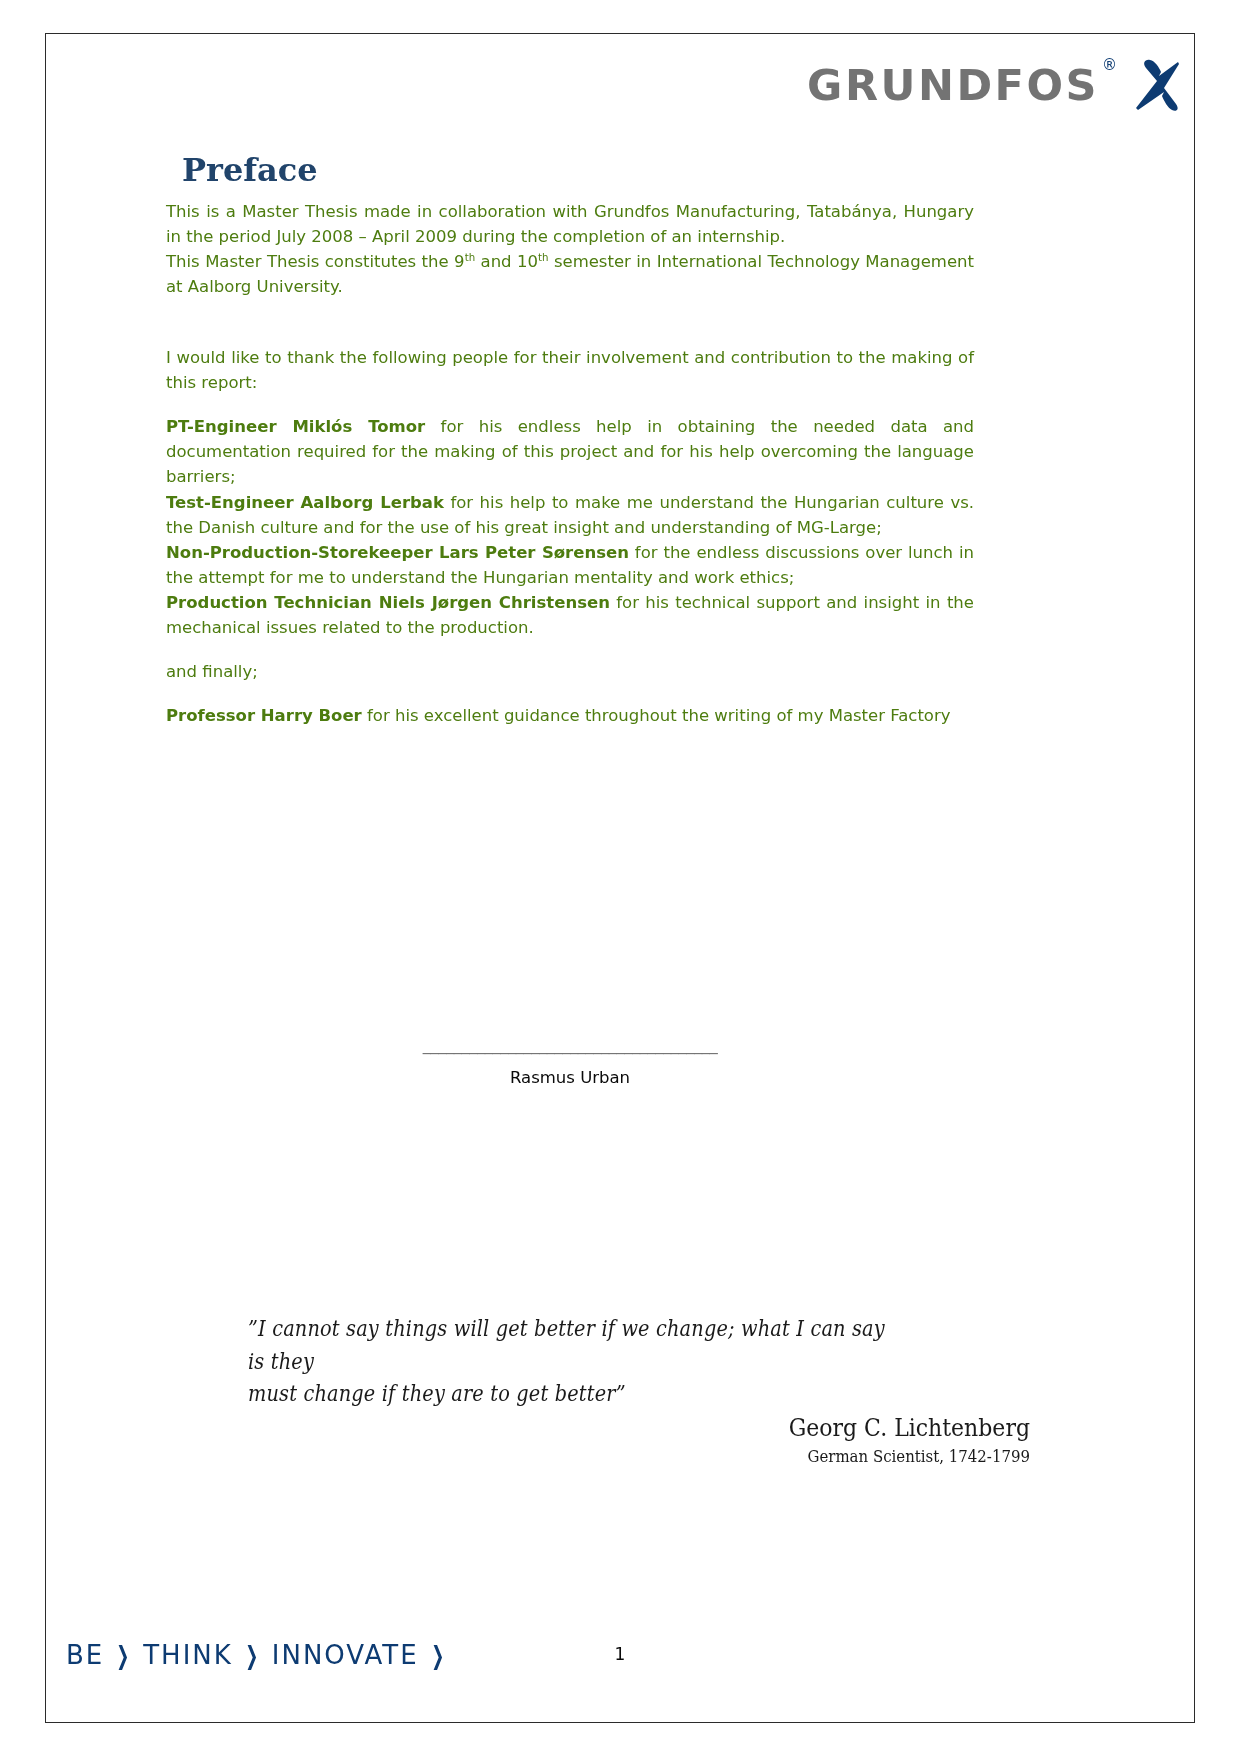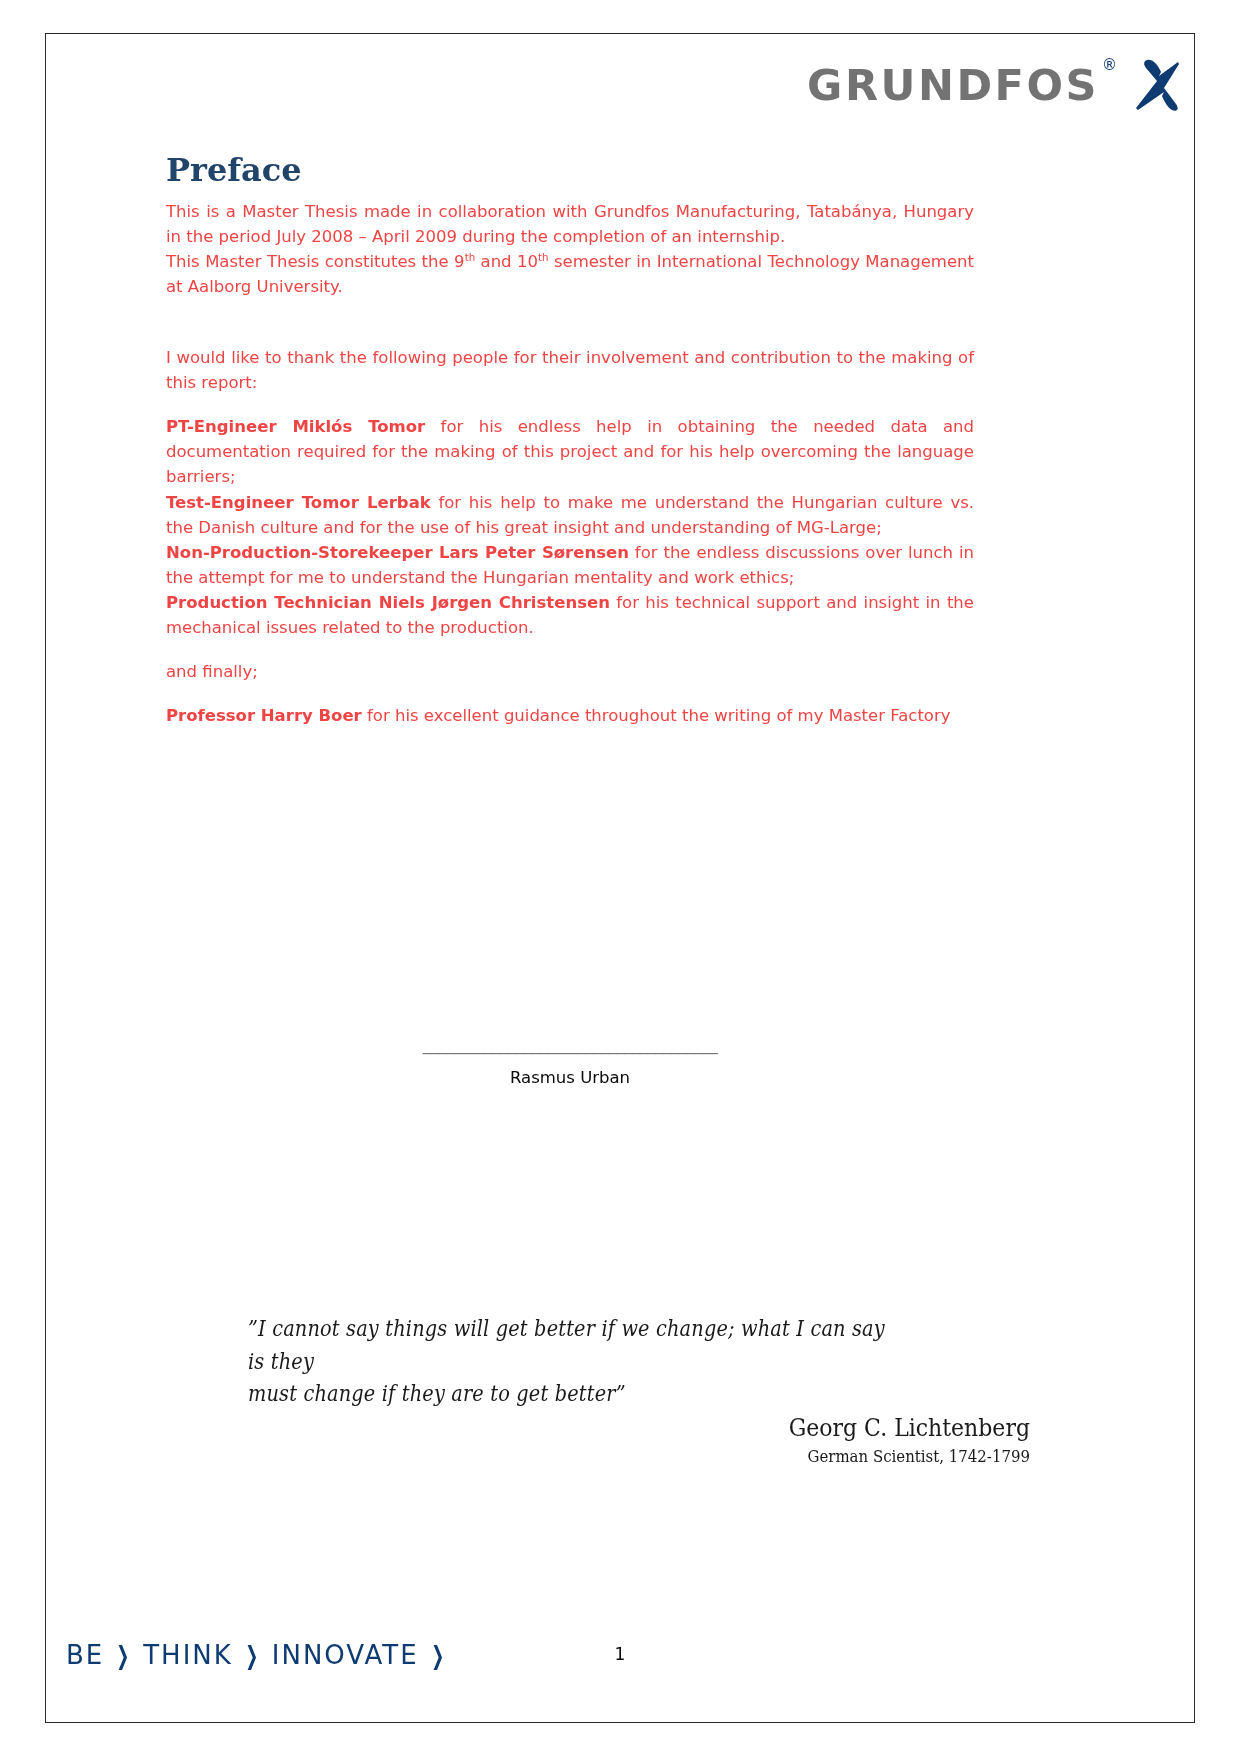--- a/index.html
+++ b/index.html
@@ -66,28 +66,28 @@
     position: absolute;
     left: 166px;
     top: 152px;
     width: 808px;
   }
   h1.title {
     font-family: "DejaVu Serif", serif;
     font-weight: bold;
     font-size: 32px;
     color: #21446b;
-    margin: 0 0 10px 0;
+    margin: 0 0 10px 16px;
     line-height: 1.15;
   }
   p.body {
     font-family: "DejaVu Sans", sans-serif;
     font-size: 16.5px;
     line-height: 1.52;
-    color: #ef4444;
+    color: #4d7c0f;
     margin: 0;
     text-align: justify;
     -webkit-hyphens: none;
     hyphens: none;
   }
   p.body.left { text-align: left; }
   .gap-sm { height: 19px; }
   .gap-md { height: 46px; }
   sup {
     font-size: 0.62em;
@@ -226,21 +226,21 @@
 
     <div class="gap-md"></div>
 
     <p class="body">I would like to thank the following people for their involvement and contribution to the making of this report:</p>
 
     <div class="gap-sm"></div>
 
 
     <p class="body"><b class="bold">PT-Engineer Miklós Tomor</b><span> for his endless help in obtaining the needed data and documentation required for the making of this project and for his help overcoming the language barriers;</span></p>
 
-    <p class="body"><b class="bold">Test-Engineer Tomor Lerbak</b><span> for his help to make me understand the Hungarian culture vs. the Danish culture and for the use of his great insight and understanding of MG-Large;</span></p>
+    <p class="body"><b class="bold">Test-Engineer Aalborg Lerbak</b><span> for his help to make me understand the Hungarian culture vs. the Danish culture and for the use of his great insight and understanding of MG-Large;</span></p>
 
     <p class="body"><b class="bold">Non-Production-Storekeeper Lars Peter Sørensen</b><span> for the endless discussions over lunch in the attempt for me to understand the Hungarian mentality and work ethics;</span></p>
 
     <p class="body"><b class="bold">Production Technician Niels Jørgen Christensen</b><span> for his technical support and insight in the mechanical issues related to the production.</span></p>
 
     <div class="gap-sm"></div>
 
     <p class="body left">and finally;</p>
 
     <div class="gap-sm"></div>

